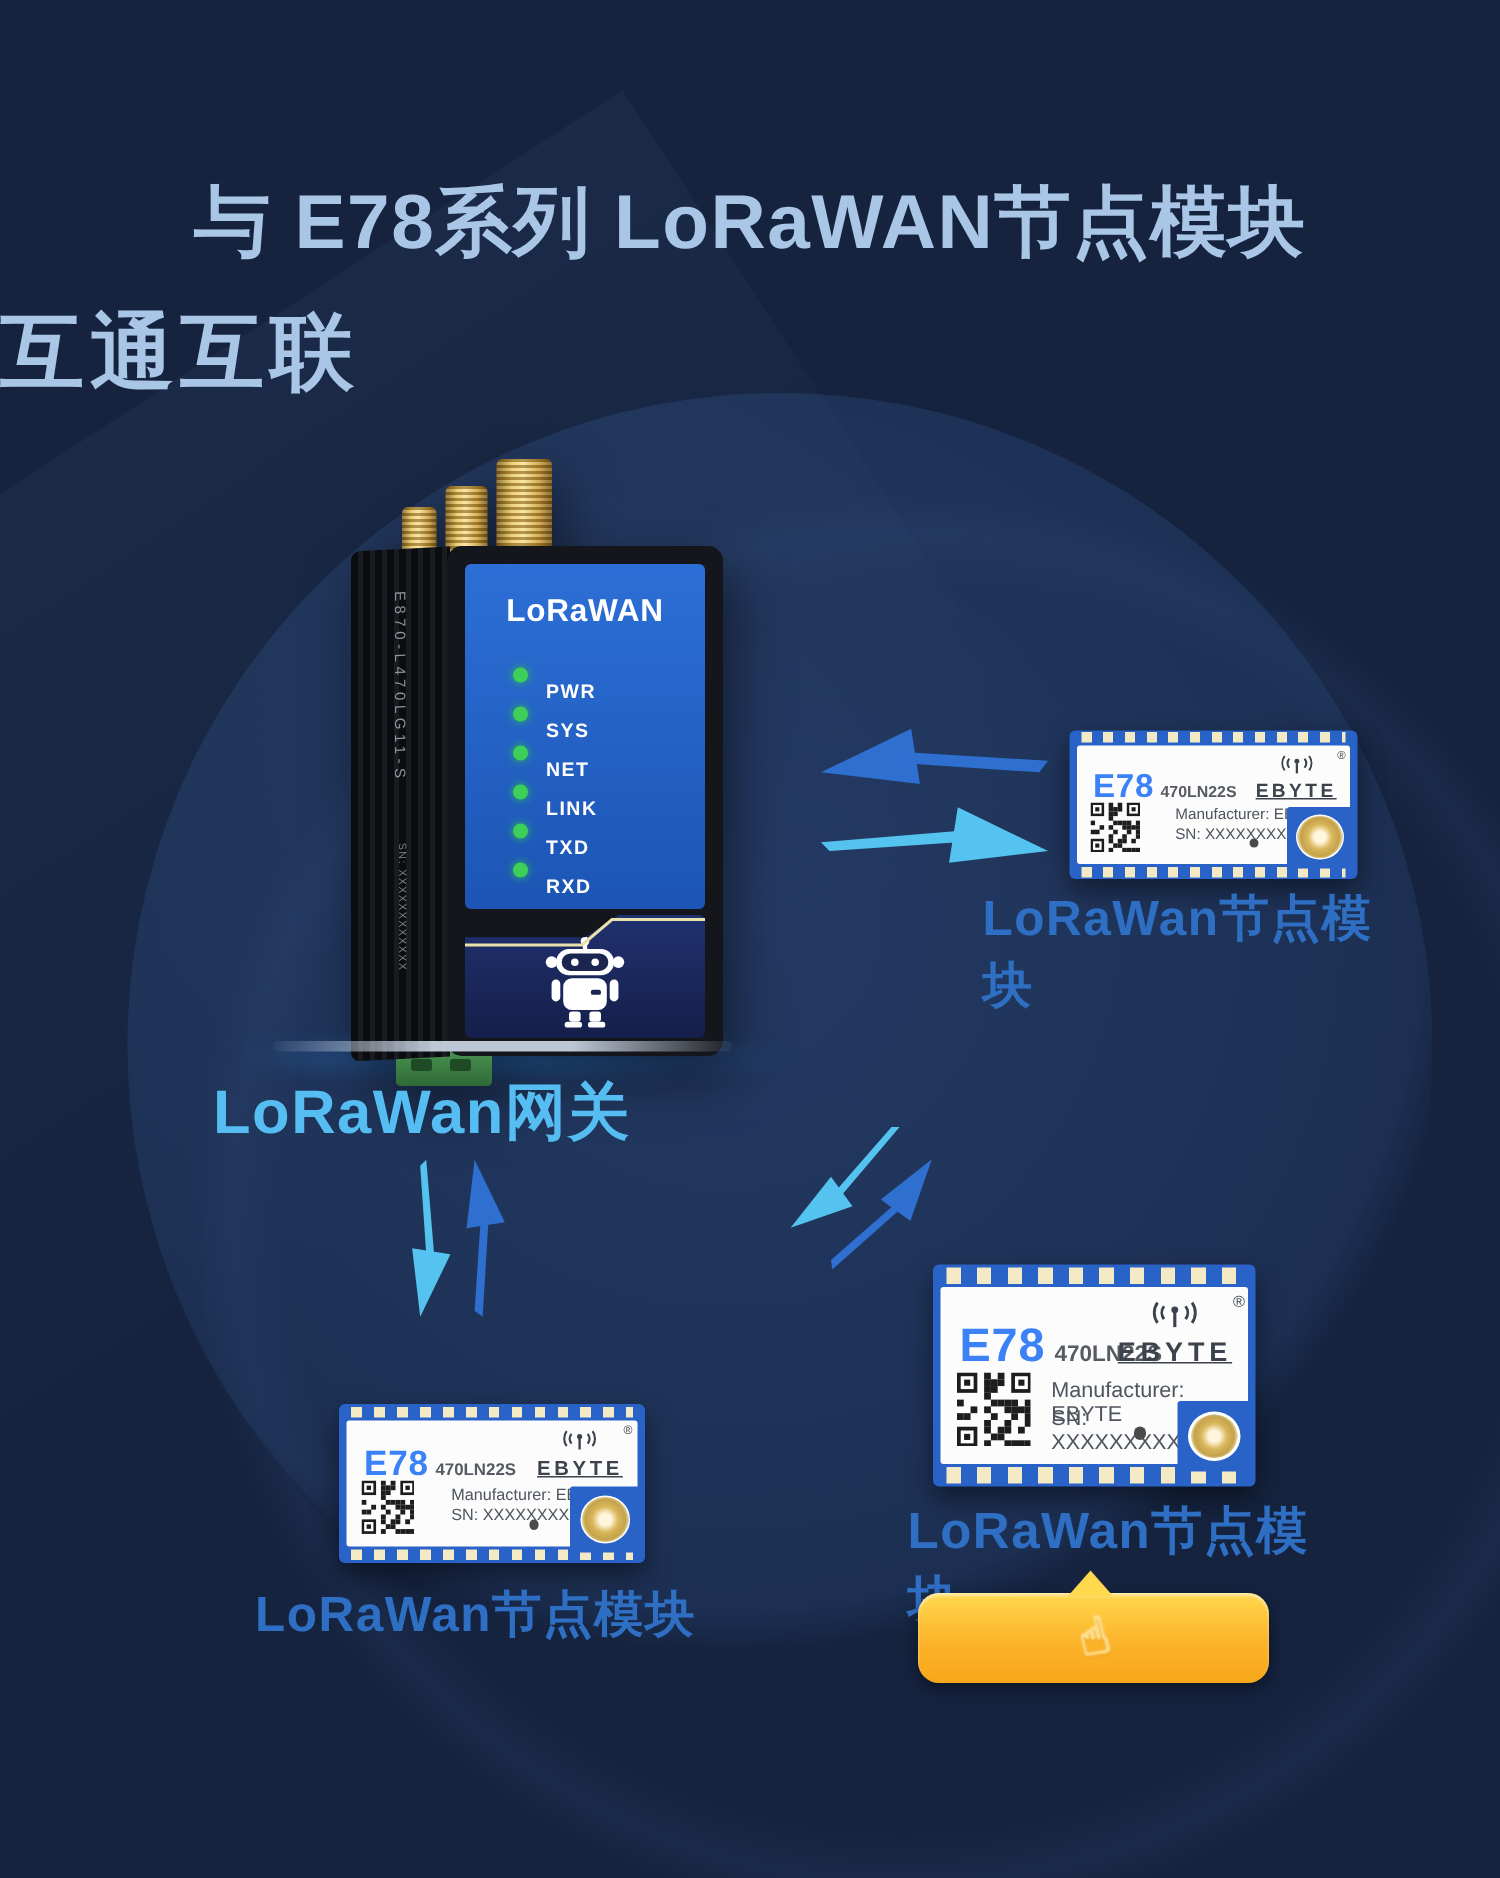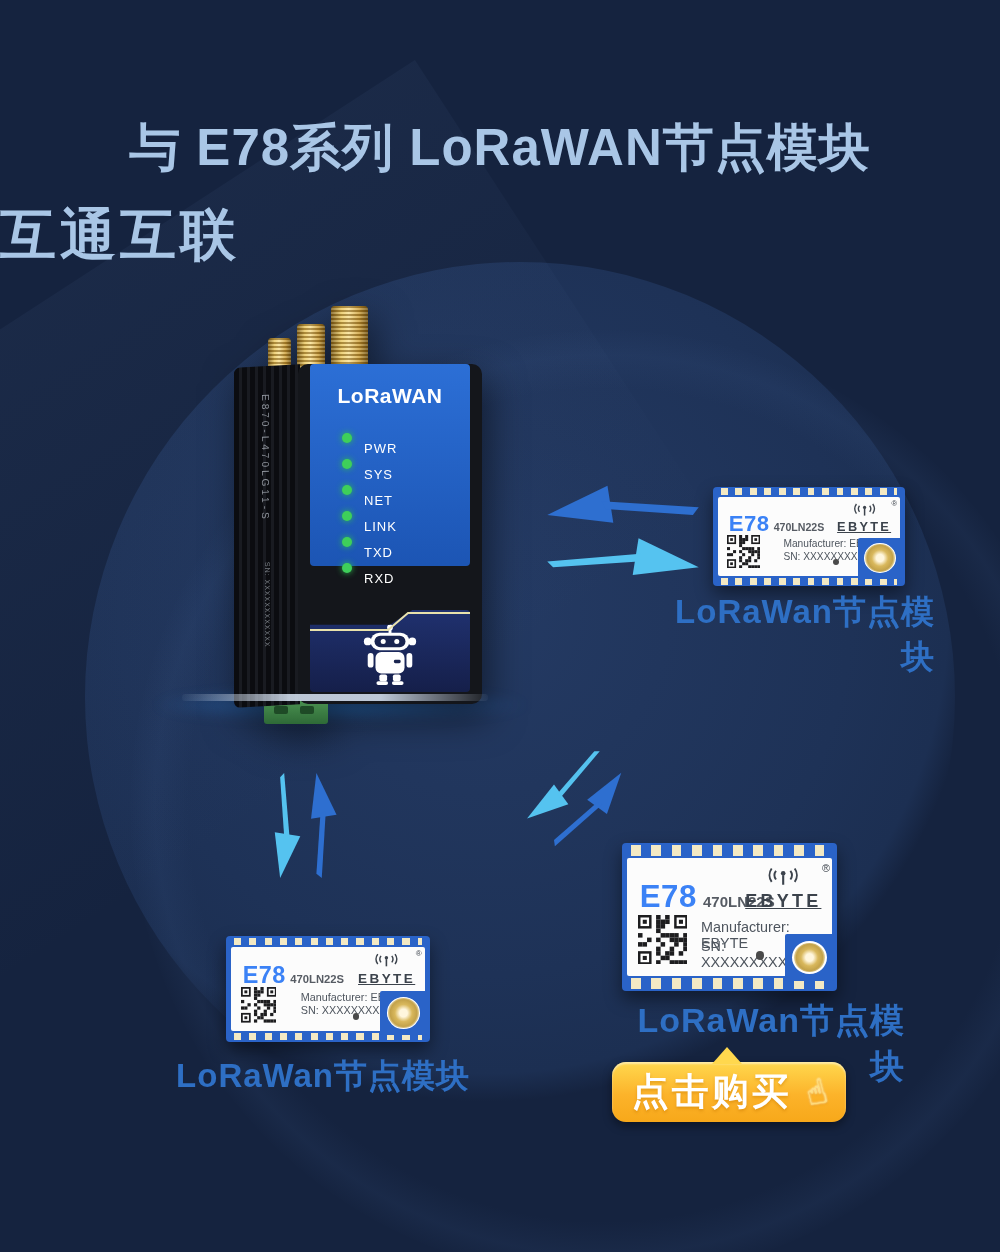--- a/index.html
+++ b/index.html
@@ -31,43 +31,43 @@
   .ant3{left:133px;top:6px;width:37px;height:66px;}
   .gw-side{position:absolute;left:36px;top:66px;width:66px;height:340px;
     background:repeating-linear-gradient(90deg,#0b0c10 0 5px,#191b21 5px 8px);
     border-radius:6px 0 0 6px;transform:skewY(-3deg);}
   .gw-side-model{position:absolute;top:28px;left:26px;writing-mode:vertical-rl;
     font-size:10px;color:#8e939b;letter-spacing:3px;}
   .gw-side-sn{position:absolute;top:196px;left:30px;writing-mode:vertical-rl;
     font-size:7px;color:#7b8087;letter-spacing:1px;}
   .gw-front{position:absolute;left:100px;top:64px;width:184px;height:340px;
     background:#14161b;border-radius:10px;}
-  .gw-panel{position:absolute;left:12px;right:12px;top:0;height:202px;border-radius:4px;
+  .gw-panel{position:absolute;left:12px;right:12px;top:12px;height:230px;border-radius:4px;
     background:linear-gradient(180deg,#2c6fd6,#1c55b4);}
   .gw-brand{margin-top:20px;text-align:center;color:#ffffff;font-weight:bold;font-size:21px;letter-spacing:0.5px;}
   .gw-leds{margin-top:22px;display:flex;flex-direction:column;gap:10px;padding-left:32px;}
   .led-row{display:flex;align-items:center;gap:12px;height:16px;}
   .led-dot{width:10px;height:10px;border-radius:50%;background:#3ecf5a;box-shadow:0 0 6px #2fbf4e;}
-  .led-label{color:#ffffff;font-size:13px;font-weight:normal;letter-spacing:1px;margin-top:20px;}
+  .led-label{color:#ffffff;font-size:13px;font-weight:bold;letter-spacing:1px;margin-top:20px;}
   .gw-robot-panel{position:absolute;left:12px;right:12px;top:246px;bottom:12px;border-radius:4px;
     background:linear-gradient(180deg,#20316f,#151f4a);
     clip-path:polygon(0 18%, 50% 18%, 64% 0, 100% 0, 100% 100%, 0 100%);
     display:flex;align-items:center;justify-content:center;}
   .gw-step{position:absolute;left:12px;right:12px;top:246px;height:24px;pointer-events:none;}
   .robot{margin-top:8px;}
   .gw-terminal{position:absolute;left:66px;top:398px;width:64px;height:26px;border-radius:3px;
     background:linear-gradient(180deg,#4d9553,#2e6a37);}
   .gw-terminal::before{content:"";position:absolute;left:10px;top:8px;width:14px;height:8px;background:#1e4a26;border-radius:2px;}
   .gw-terminal::after{content:"";position:absolute;left:36px;top:8px;width:14px;height:8px;background:#1e4a26;border-radius:2px;}
   .gw-shelf{position:absolute;left:182px;top:694px;width:306px;height:7px;border-radius:3px;
     background:linear-gradient(90deg, rgba(180,195,215,0.05), rgba(218,230,246,0.85) 35%, rgba(218,230,246,0.85) 65%, rgba(180,195,215,0.05));}
   .gw-glow{position:absolute;left:150px;top:688px;width:380px;height:34px;
     background:radial-gradient(ellipse at center, rgba(45,150,255,0.55), rgba(45,150,255,0) 70%);filter:blur(6px);}
   
-  .label{position:absolute;font-weight:bold;text-align:right;}
+  .label{position:absolute;font-weight:bold;text-align:left;}
   .label-gateway{left:142px;top:714px;width:360px;font-size:41px;color:#55bdf2;letter-spacing:1px;}
   .node-label{color:#2e6fc4;font-size:33px;letter-spacing:1px;}
   .nl-a{left:655px;top:590px;width:280px;}
   .nl-b{left:605px;top:998px;width:300px;font-size:34px;}
   .nl-c{left:170px;top:1054px;width:300px;}
   
   .arrow-pair{position:absolute;}
   .ap-h{left:545px;top:478px;width:156px;height:101px;}
   .ap-v{left:232px;top:777px;width:150px;height:97px;transform:rotate(90deg) scale(0.72);}
   .ap-d{left:505px;top:753px;width:150px;height:97px;transform:rotate(135deg) scale(0.68);}
@@ -183,20 +183,21 @@
           <rect x="36" y="38" width="7" height="3.5" rx="1.5" fill="#1a2550"></rect>
         </svg>
       </div>
       <svg class="gw-step" viewBox="0 0 160 24" preserveAspectRatio="none">
         <polyline points="0,20 78,20 98,3 160,3" fill="none" stroke="#e9e2ac" stroke-width="2"></polyline>
       </svg>
     </div>
   </div>
   <div class="gw-shelf"></div>
 
+  <div class="label label-gateway">LoRaWan网关</div>
 
   <svg class="arrow-pair ap-h" viewBox="0 0 160 104">
     <g fill="#2e6fd0">
       <polygon points="64,8 2,38 70,46"></polygon>
       <polygon points="58,24 158,30 152,38 62,32"></polygon>
     </g>
     <g fill="#55c3f0" transform="translate(0,54)">
       <polygon points="96,8 158,38 90,46"></polygon>
       <polygon points="2,32 98,24 96,32 8,38"></polygon>
     </g>
@@ -465,18 +466,17 @@
     </div>
   </div>
 
   <div class="label node-label nl-a">LoRaWan节点模块</div>
   <div class="label node-label nl-b">LoRaWan节点模块</div>
   <div class="label node-label nl-c">LoRaWan节点模块</div>
 
   <div class="buy-wrap">
     <div class="buy-tail"></div>
     <button class="buy">
-      <span class="buy-label">点击购买</span>
       <span class="hand">☝</span>
     </button>
   </div>
 
 </div>
 
 </body></html>

